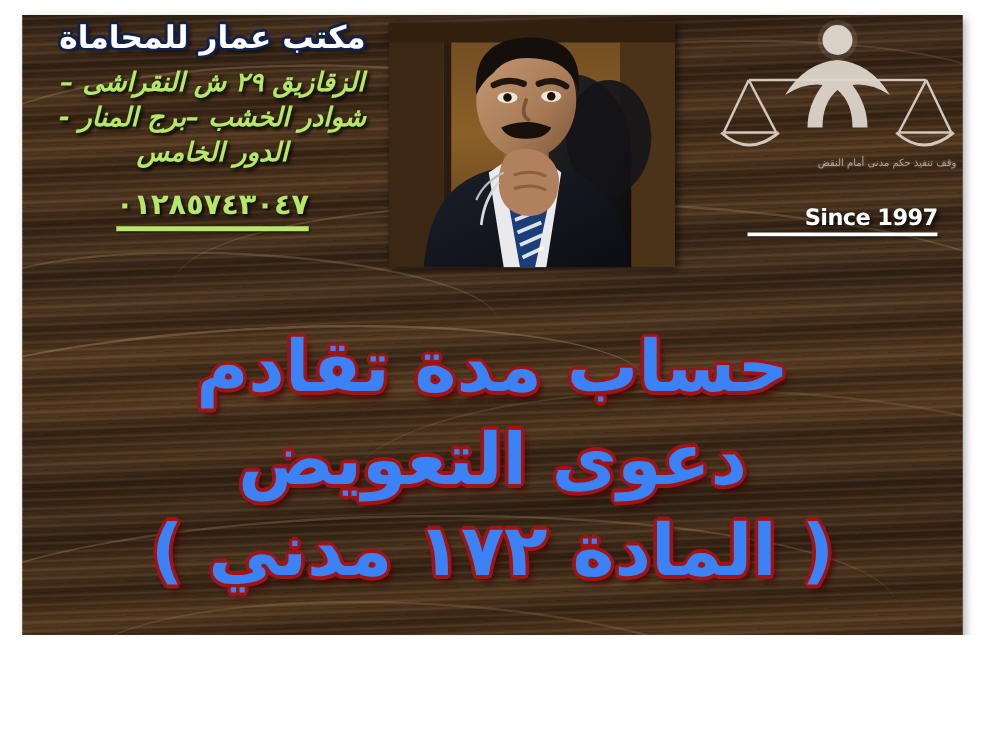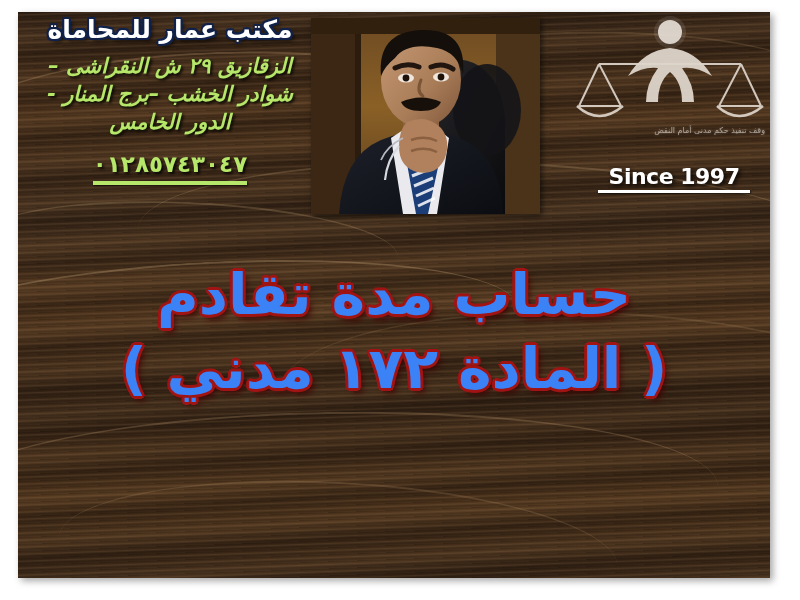--- a/index.html
+++ b/index.html
@@ -4,21 +4,21 @@
 <title>Ammar Law Office Banner</title>
 <style>
   html, body {
     margin: 0;
     padding: 0;
     background: #ffffff;
   }
   #stage {
     position: relative;
     width: 800px;
-    height: 600px;
+    height: 508px;
     background: #ffffff;
     overflow: hidden;
     font-family: "DejaVu Sans", "Liberation Sans", sans-serif;
   }
 
   
   .wood-panel {
     position: absolute;
     left: 18px;
     top: 12px;
@@ -163,26 +163,27 @@
   }
   .since-wrap {
     position: absolute;
     left: 598px;
     top: 164px;
     width: 152px;
     text-align: center;
     direction: ltr;
   }
   .since-text {
-    font-size: 22px;
+    font-size: 18px;
     font-weight: bold;
     color: #ffffff;
     letter-spacing: -0.5px;
     text-shadow: 2px 2px 4px rgba(0,0,0,0.85);
     display: block;
+    text-align: right;
   }
   .since-underline {
     display: block;
     height: 3px;
     background: #ffffff;
     margin: 1px auto 0;
     width: 100%;
     box-shadow: 1px 1px 2px rgba(0,0,0,0.7);
   }
 
@@ -342,16 +343,17 @@
     <div class="logo-tagline">وقف تنفيذ حكم مدنى أمام النقض</div>
   </div>
 
   <div class="since-wrap">
     <span class="since-text">Since 1997</span>
     <span class="since-underline"></span>
   </div>
 
   <div class="main-title">
     <span class="title-line">حساب مدة تقادم</span>
+    <span class="title-line">دعوى التعويض</span>
     <span class="title-line">( المادة ١٧٢ مدني )</span>
   </div>
 
 </div>
 
 </body></html>

